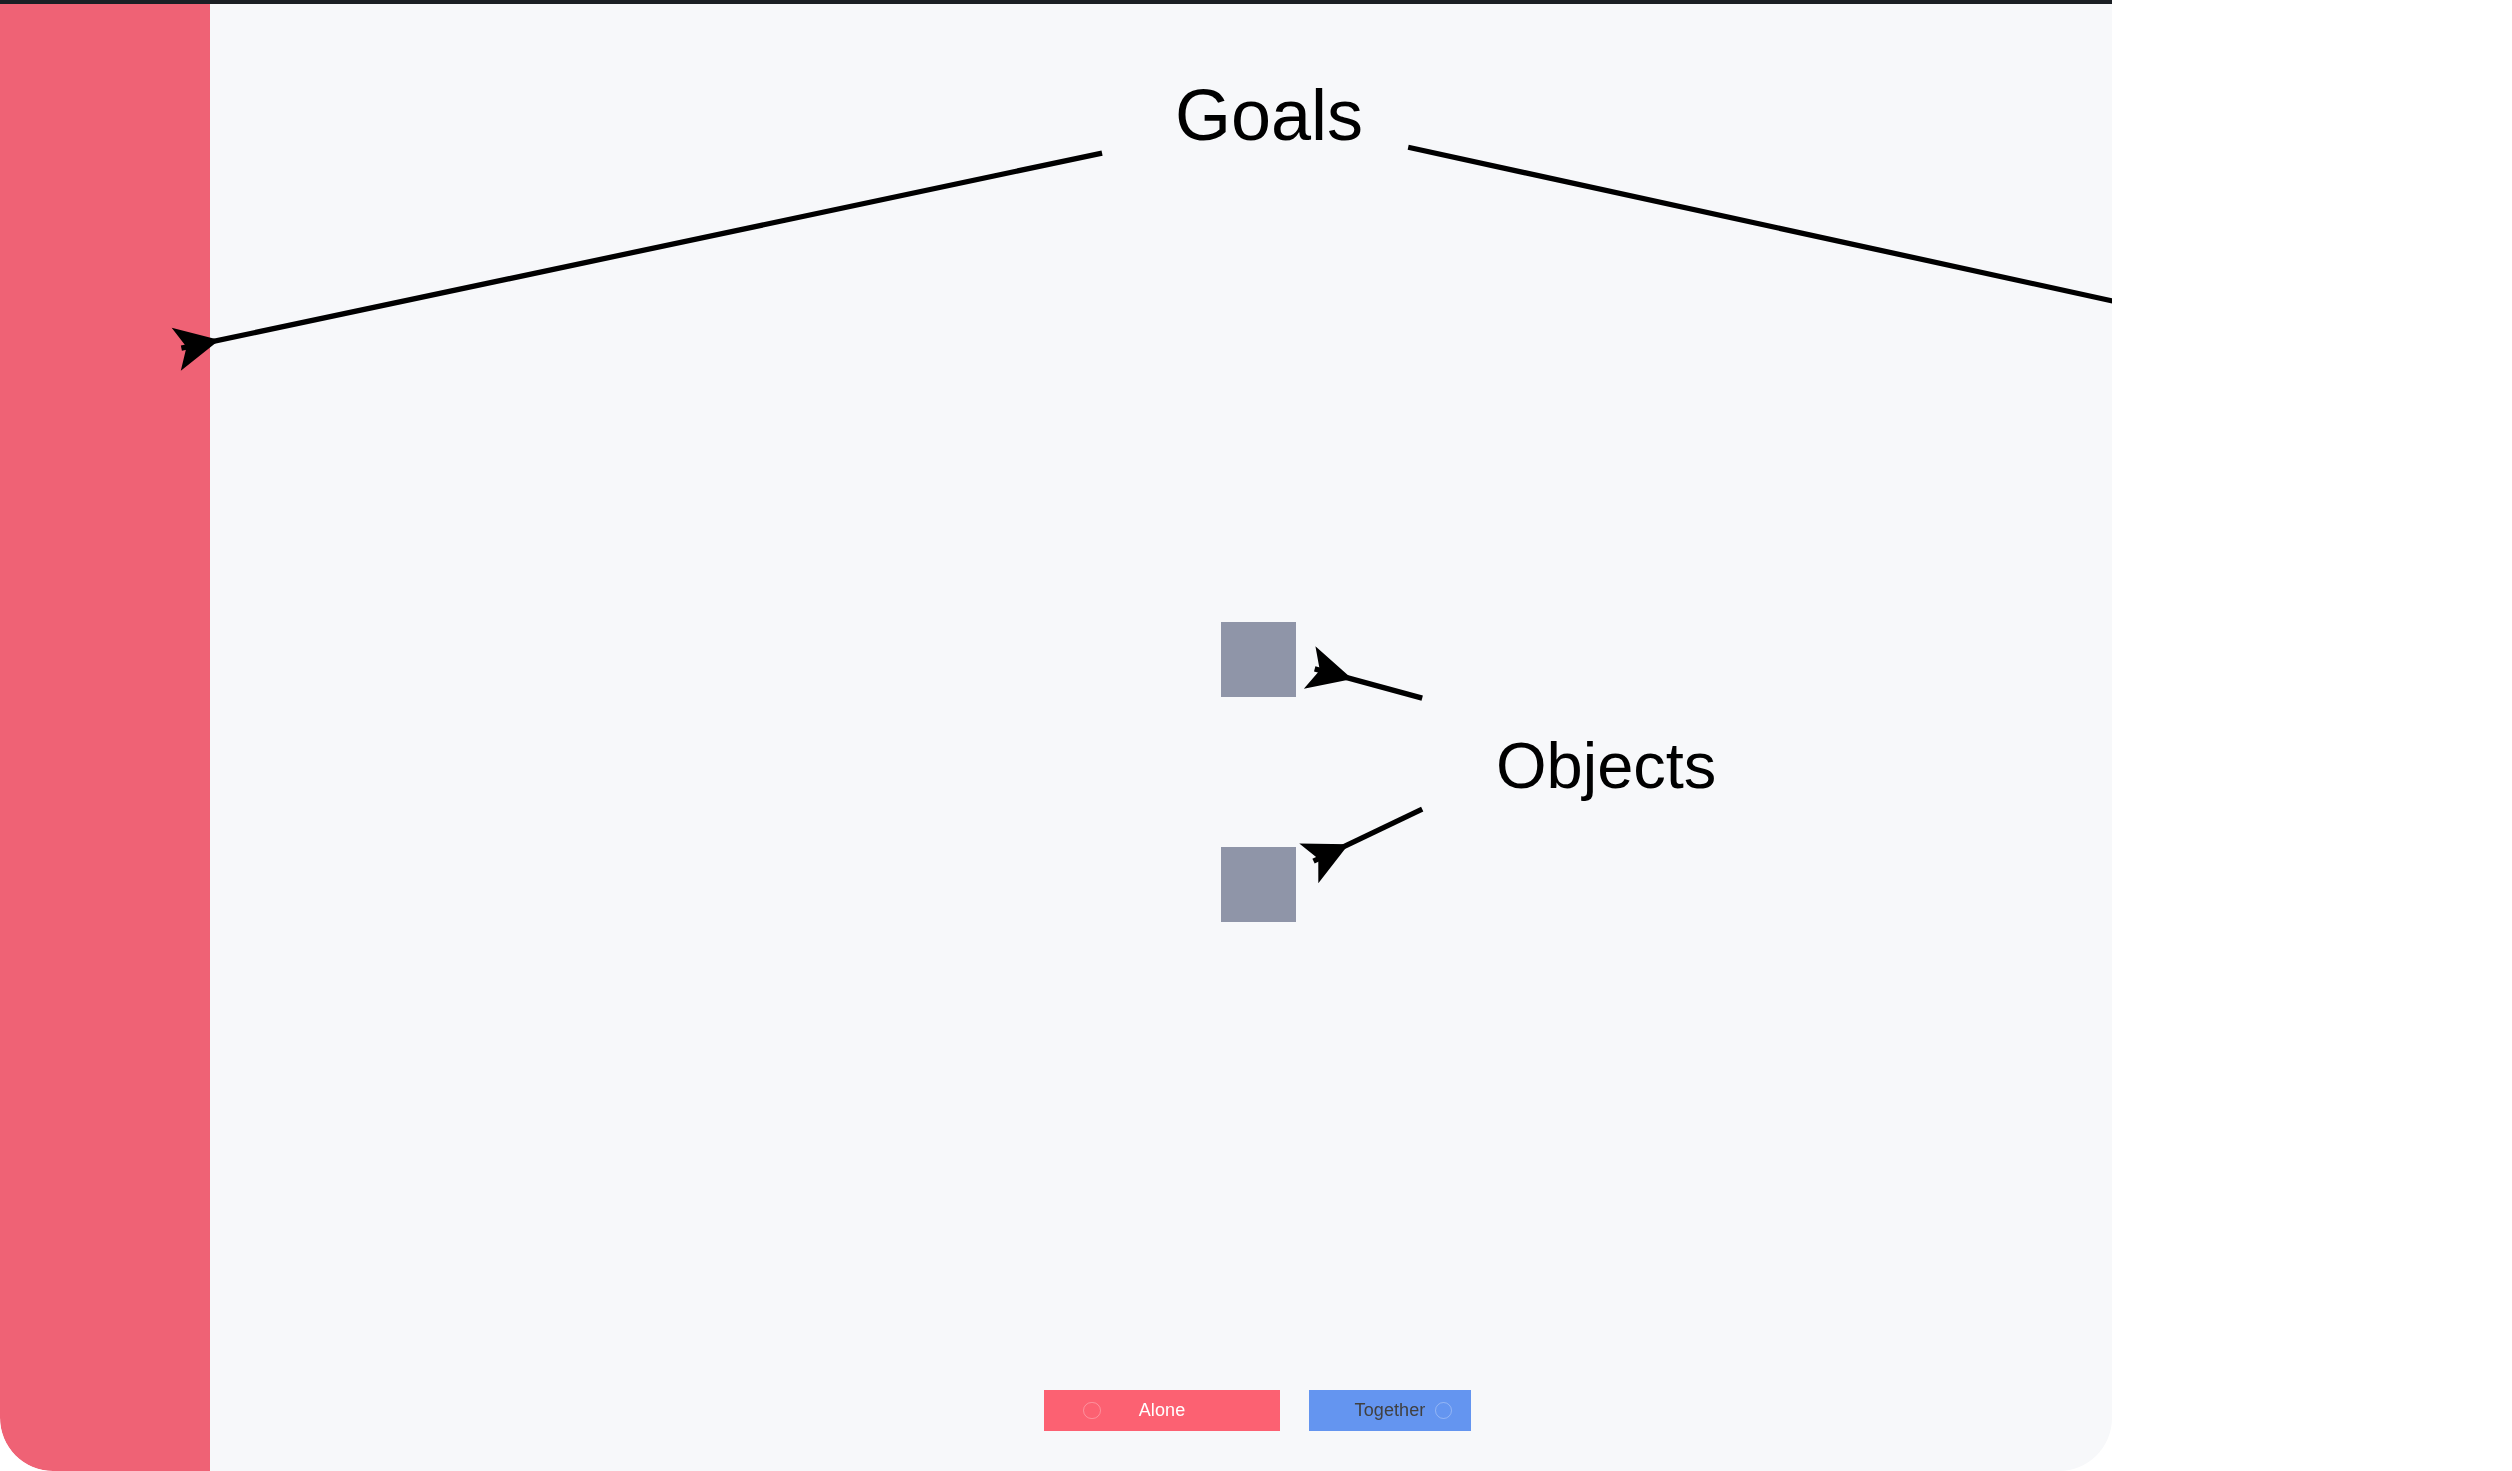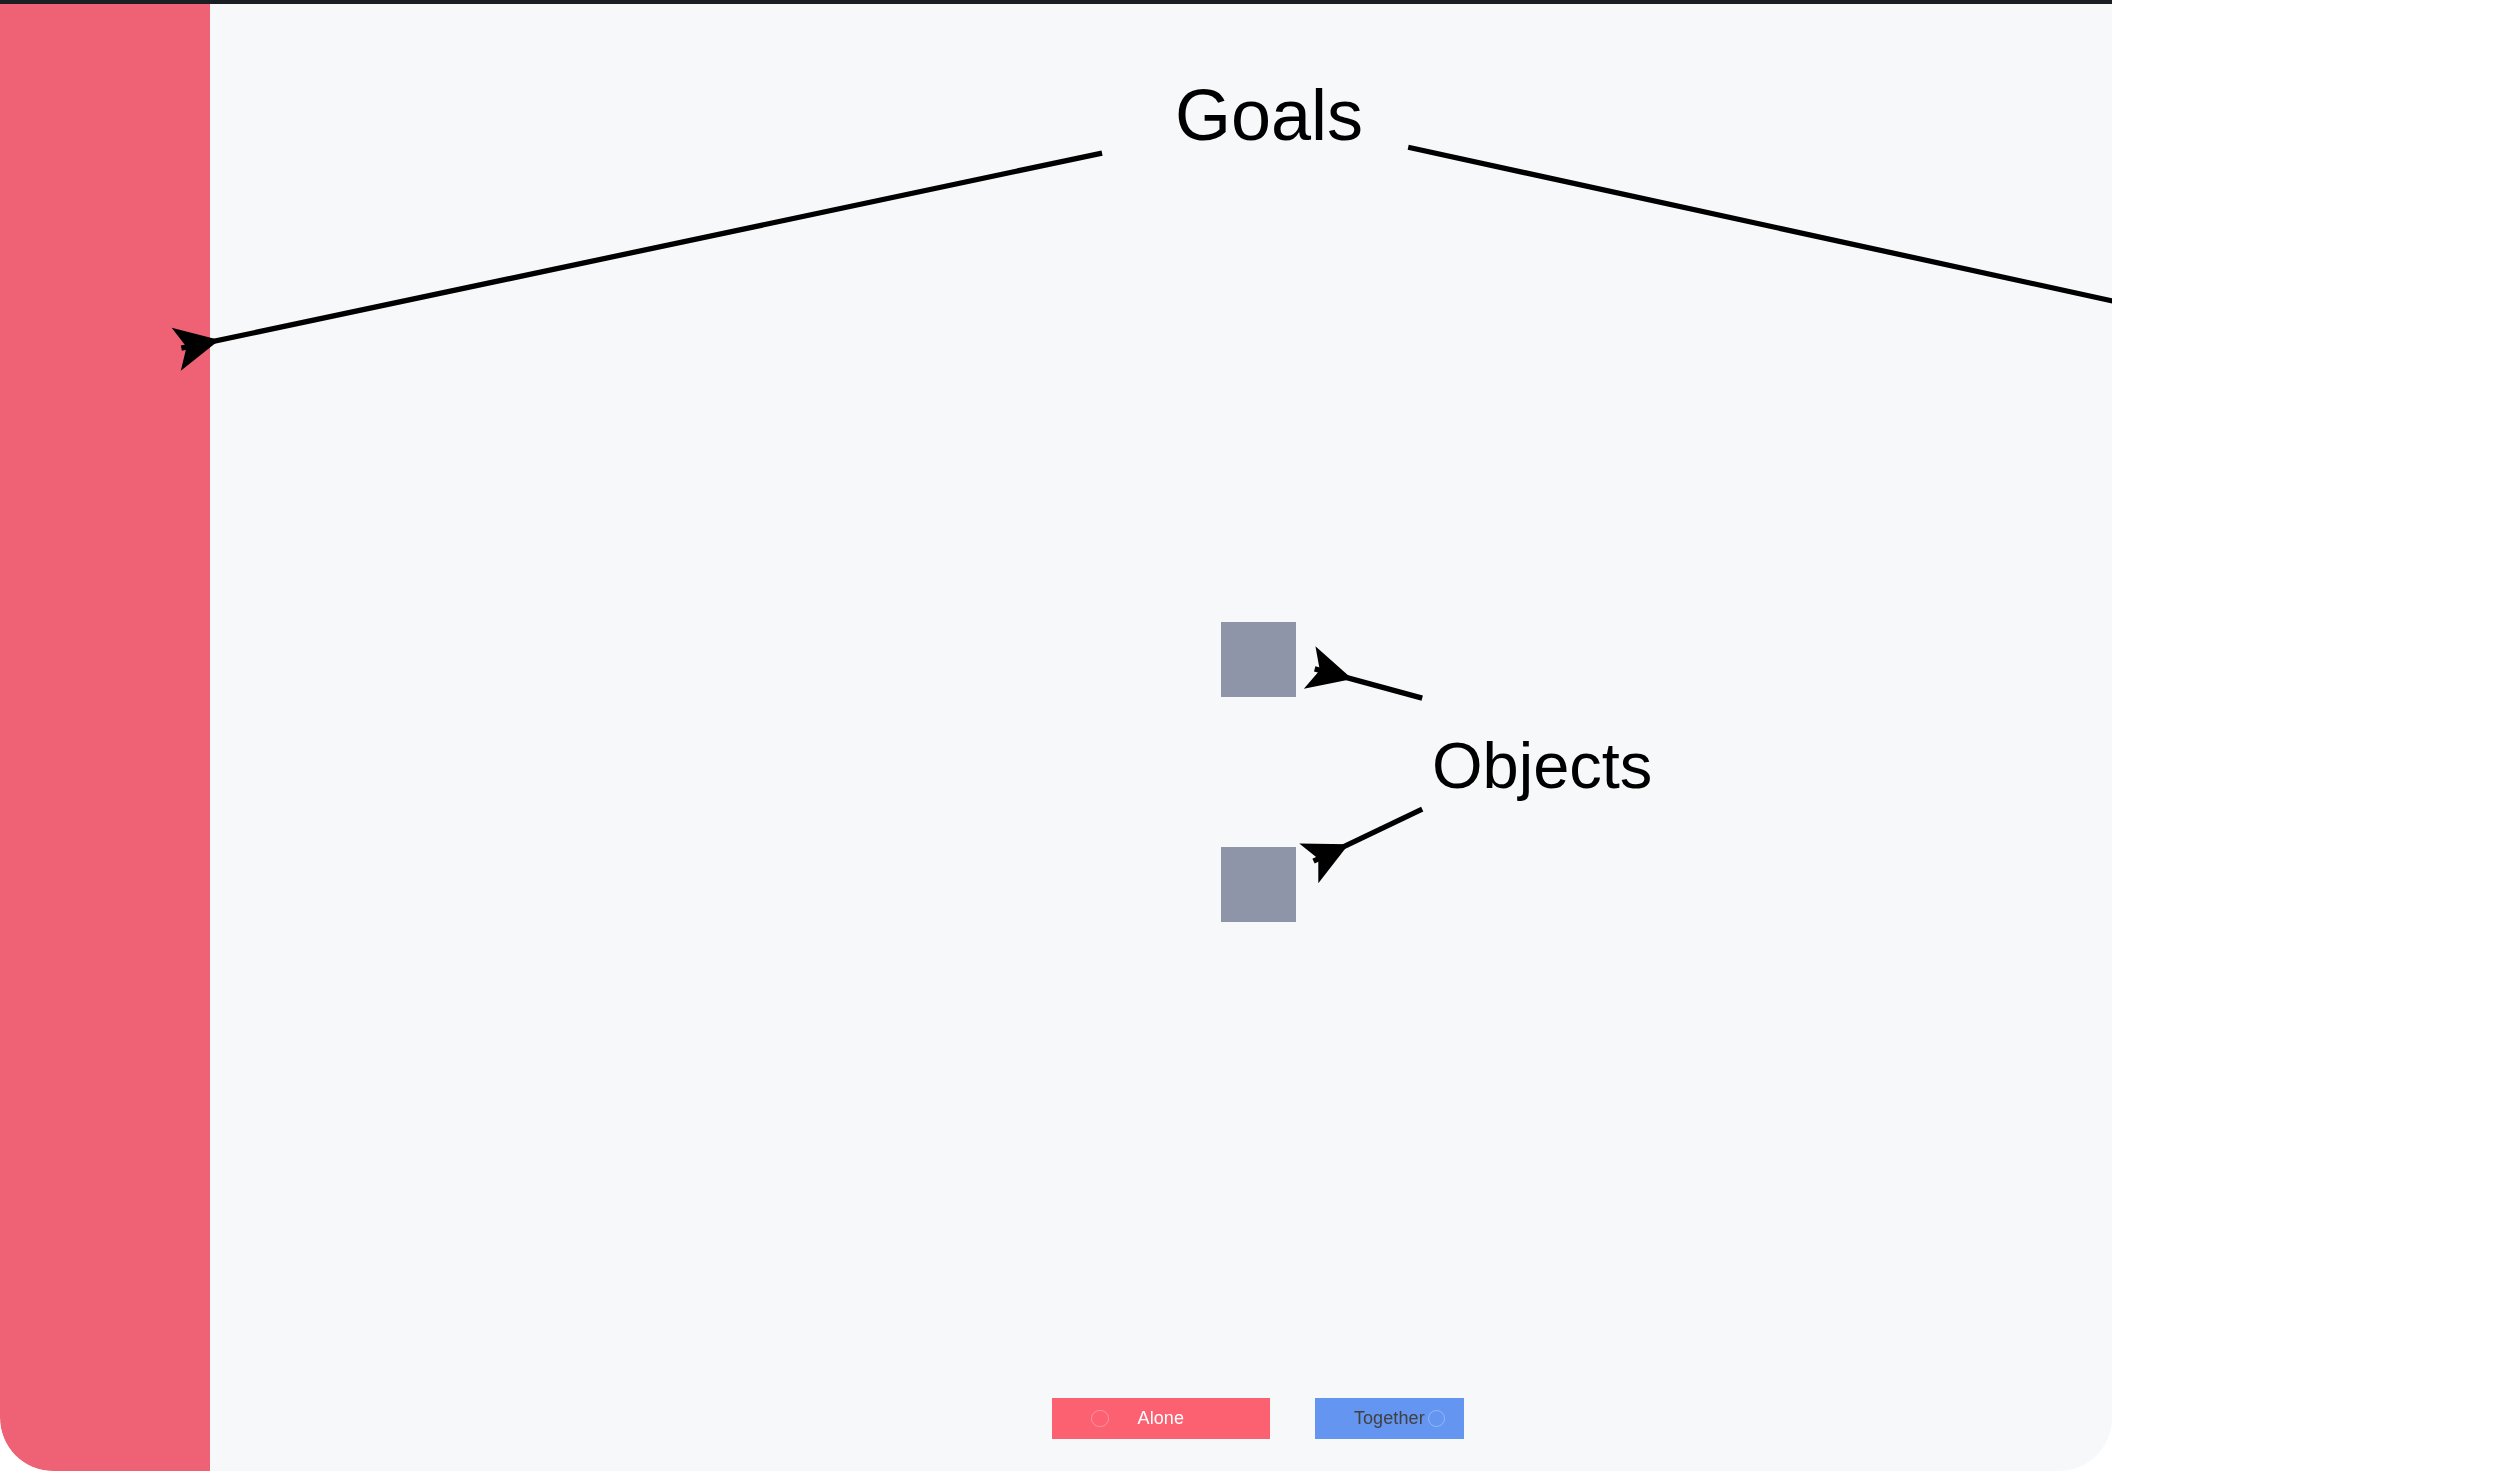--- a/index.html
+++ b/index.html
@@ -82,21 +82,21 @@
     font-family: "Liberation Sans", sans-serif;
     font-weight: 400;
     line-height: 1;
   }
   #label-goals {
     left: 1175px;
     top: 79px;
     font-size: 72px;
   }
   #label-objects {
-    left: 1432px;
+    left: 1496px;
     top: 733px;
     font-size: 65px;
   }
 
   
   #control-bar {
     position: absolute;
     left: 1044px;
     top: 1390px;
     width: 428px;
@@ -104,21 +104,21 @@
     z-index: 30;
     display: flex;
     align-items: stretch;
     gap: 29px;
   }
   .mode-button {
     position: relative;
     height: 41px;
     border: 0;
     padding: 0;
-    margin: 8px;
+    margin: 0;
     cursor: pointer;
     display: flex;
     align-items: center;
     justify-content: center;
     font-family: "Liberation Sans", sans-serif;
     font-size: 18px;
     font-weight: 400;
     color: #ffffff;
     letter-spacing: 0.1px;
   }

